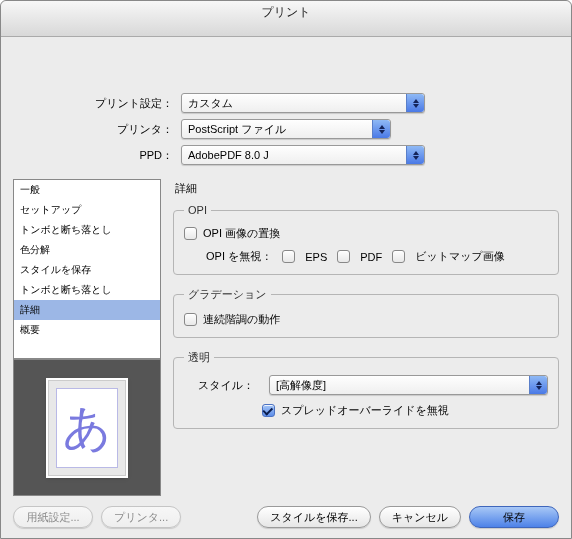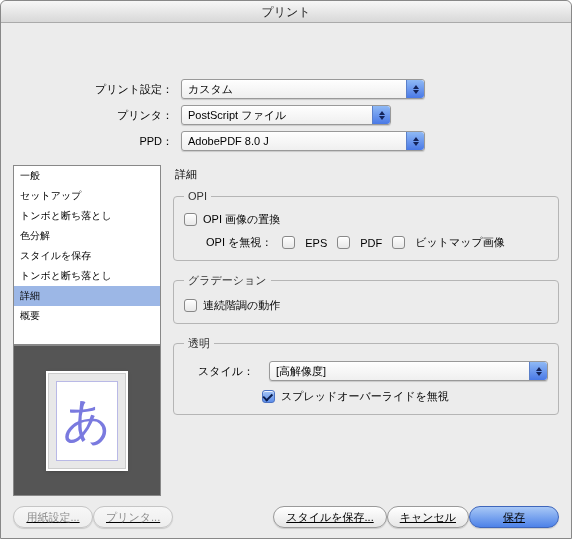--- a/index.html
+++ b/index.html
@@ -14,21 +14,21 @@
   .window {
     width: 572px;
     height: 539px;
     background: linear-gradient(#ececec, #ececec);
     border: 1px solid #888;
     border-radius: 6px 6px 0 0;
     display: flex;
     flex-direction: column;
   }
   .titlebar {
-    height: 22px;
+    height: 36px;
     background: linear-gradient(#f7f7f7, #d8d8d8);
     border-bottom: 1px solid #aaa;
     border-radius: 6px 6px 0 0;
     text-align: center;
     line-height: 22px;
     font-size: 12px;
     color: #222;
   }
   .content {
     flex: 1;
@@ -215,23 +215,23 @@
     gap: 15px;
     margin-bottom: 8px;
   }
   .style-row .form-label2 {
     width: 70px;
     text-align: right;
   }
   .footer {
     display: flex;
     align-items: center;
+    gap: 8px;
     margin-top: 6px;
     padding-top: 4px;
-    text-decoration: underline;
   }
   .push {
     height: 22px;
     padding: 0 12px;
     border: 1px solid #9a9a9a;
     border-radius: 11px;
     background: linear-gradient(#ffffff,#e6e6e6);
     box-shadow: 0 1px 1px rgba(0,0,0,0.15);
     font-size: 11px;
     color: #000;

